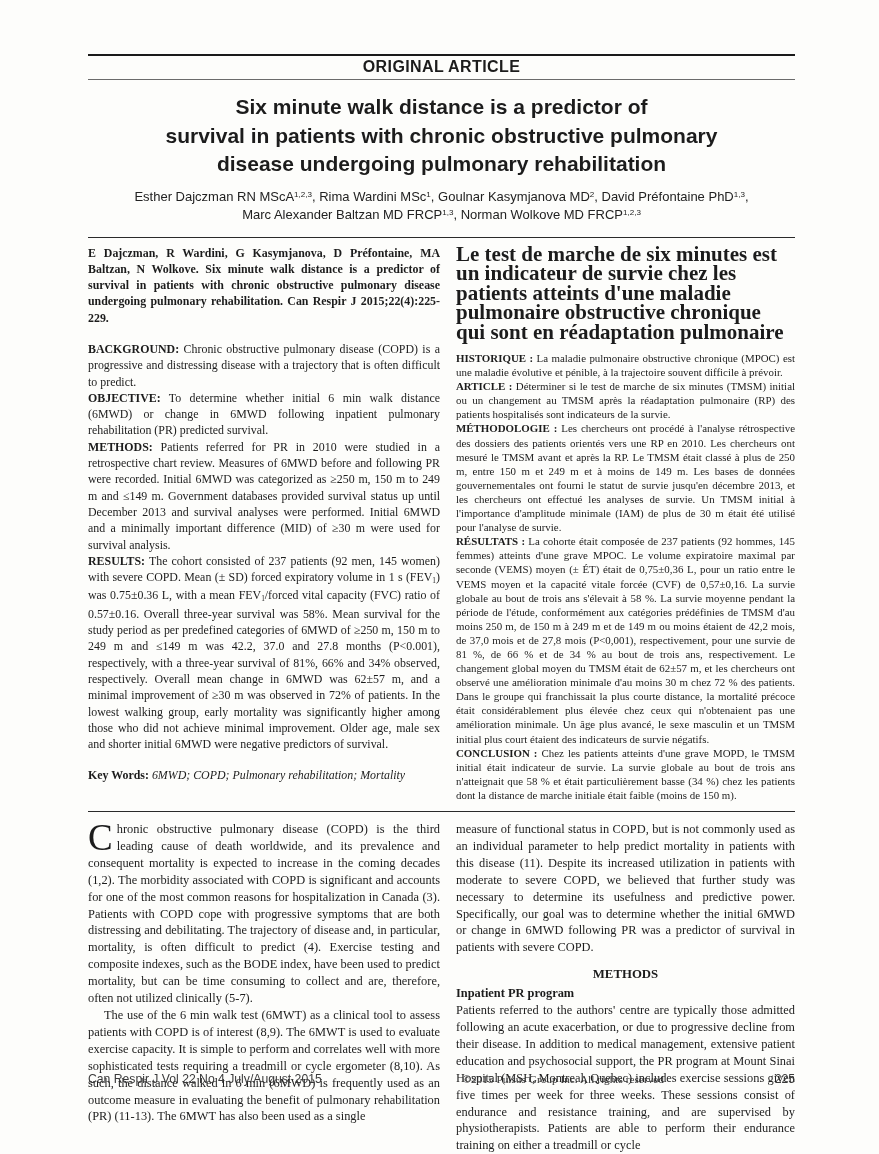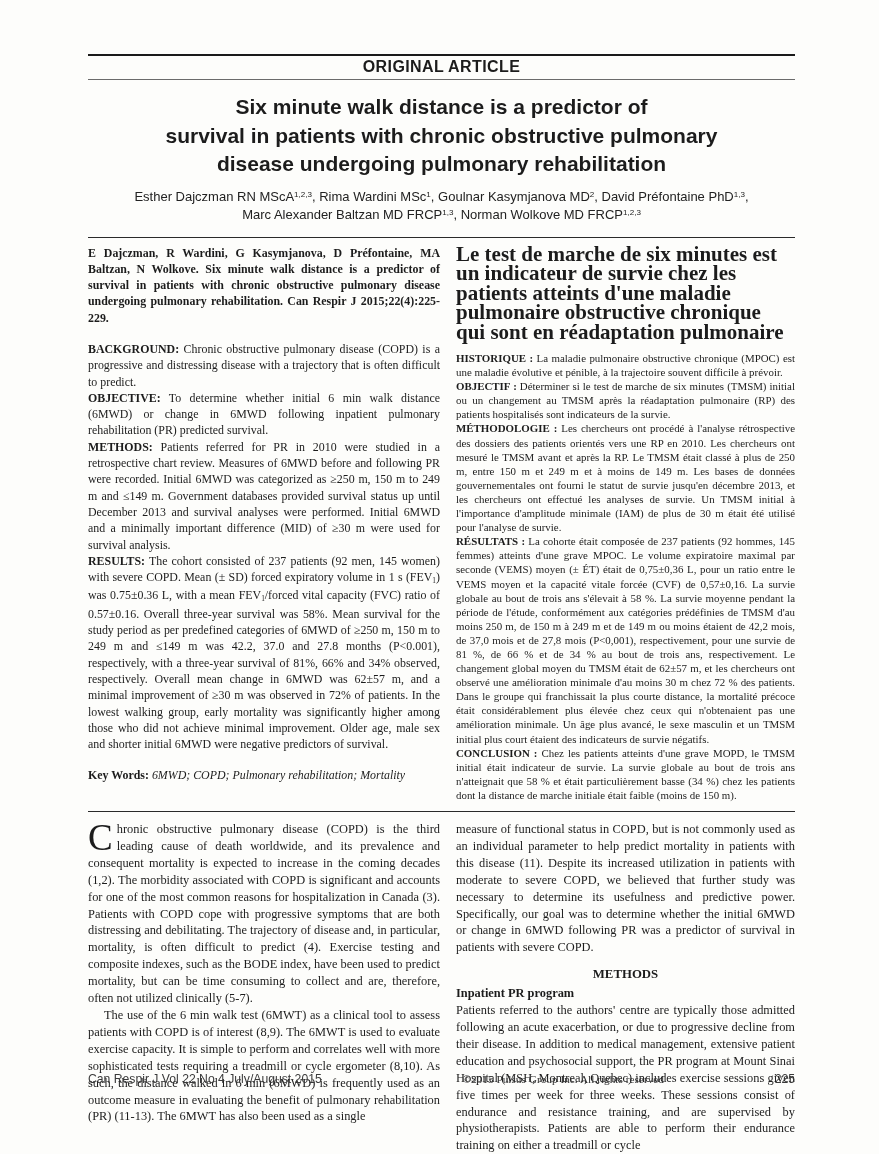--- a/index.html
+++ b/index.html
@@ -130,21 +130,21 @@
         <p class="ab-p"><b>BACKGROUND:</b> Chronic obstructive pulmonary disease (COPD) is a progressive and distressing disease with a trajectory that is often difficult to predict.</p>
         <p class="ab-p"><b>OBJECTIVE:</b> To determine whether initial 6 min walk distance (6MWD) or change in 6MWD following inpatient pulmonary rehabilitation (PR) predicted survival.</p>
         <p class="ab-p"><b>METHODS:</b> Patients referred for PR in 2010 were studied in a retrospective chart review. Measures of 6MWD before and following PR were recorded. Initial 6MWD was categorized as ≥250 m, 150 m to 249 m and ≤149 m. Government databases provided survival status up until December 2013 and survival analyses were performed. Initial 6MWD and a minimally important difference (MID) of ≥30 m were used for survival analysis.</p>
         <p class="ab-p"><b>RESULTS:</b> The cohort consisted of 237 patients (92 men, 145 women) with severe COPD. Mean (± SD) forced expiratory volume in 1 s (FEV<sub>1</sub>) was 0.75±0.36 L, with a mean FEV<sub>1</sub>/forced vital capacity (FVC) ratio of 0.57±0.16. Overall three-year survival was 58%. Mean survival for the study period as per predefined categories of 6MWD of ≥250 m, 150 m to 249 m and ≤149 m was 42.2, 37.0 and 27.8 months (P&lt;0.001), respectively, with a three-year survival of 81%, 66% and 34% observed, respectively. Overall mean change in 6MWD was 62±57 m, and a minimal improvement of ≥30 m was observed in 72% of patients. In the lowest walking group, early mortality was significantly higher among those who did not achieve minimal improvement. Older age, male sex and shorter initial 6MWD were negative predictors of survival.</p>
         <p class="keywords"><b>Key Words:</b> <i>6MWD; COPD; Pulmonary rehabilitation; Mortality</i></p>
       </section>
 
       <section class="col-fr" lang="fr">
         <h2 class="fr-title">Le test de marche de six minutes est un indicateur de survie chez les patients atteints d'une maladie pulmonaire obstructive chronique qui sont en réadaptation pulmonaire</h2>
         <p class="ab-p"><b>HISTORIQUE :</b> La maladie pulmonaire obstructive chronique (MPOC) est une maladie évolutive et pénible, à la trajectoire souvent difficile à prévoir.</p>
-        <p class="ab-p"><b>OBJECTIF :</b> Déterminer si le test de marche de six minutes (TMSM) initial ou un changement au TMSM après la réadaptation pulmonaire (RP) des patients hospitalisés sont indicateurs de la survie.</p>
+        <p class="ab-p"><b>ARTICLE :</b> Déterminer si le test de marche de six minutes (TMSM) initial ou un changement au TMSM après la réadaptation pulmonaire (RP) des patients hospitalisés sont indicateurs de la survie.</p>
         <p class="ab-p"><b>MÉTHODOLOGIE :</b> Les chercheurs ont procédé à l'analyse rétrospective des dossiers des patients orientés vers une RP en 2010. Les chercheurs ont mesuré le TMSM avant et après la RP. Le TMSM était classé à plus de 250 m, entre 150 m et 249 m et à moins de 149 m. Les bases de données gouvernementales ont fourni le statut de survie jusqu'en décembre 2013, et les chercheurs ont effectué les analyses de survie. Un TMSM initial à l'importance d'amplitude minimale (IAM) de plus de 30 m était été utilisé pour l'analyse de survie.</p>
         <p class="ab-p"><b>RÉSULTATS :</b> La cohorte était composée de 237 patients (92 hommes, 145 femmes) atteints d'une grave MPOC. Le volume expiratoire maximal par seconde (VEMS) moyen (± ÉT) était de 0,75±0,36 L, pour un ratio entre le VEMS moyen et la capacité vitale forcée (CVF) de 0,57±0,16. La survie globale au bout de trois ans s'élevait à 58 %. La survie moyenne pendant la période de l'étude, conformément aux catégories prédéfinies de TMSM d'au moins 250 m, de 150 m à 249 m et de 149 m ou moins étaient de 42,2 mois, de 37,0 mois et de 27,8 mois (P&lt;0,001), respectivement, pour une survie de 81 %, de 66 % et de 34 % au bout de trois ans, respectivement. Le changement global moyen du TMSM était de 62±57 m, et les chercheurs ont observé une amélioration minimale d'au moins 30 m chez 72 % des patients. Dans le groupe qui franchissait la plus courte distance, la mortalité précoce était considérablement plus élevée chez ceux qui n'obtenaient pas une amélioration minimale. Un âge plus avancé, le sexe masculin et un TMSM initial plus court étaient des indicateurs de survie négatifs.</p>
         <p class="ab-p"><b>CONCLUSION :</b> Chez les patients atteints d'une grave MOPD, le TMSM initial était indicateur de survie. La survie globale au bout de trois ans n'atteignait que 58 % et était particulièrement basse (34 %) chez les patients dont la distance de marche initiale était faible (moins de 150 m).</p>
       </section>
     </div>
 
     <div class="rule2"></div>
 
     <div class="body-cols">
       <div class="bcol" lang="en">

